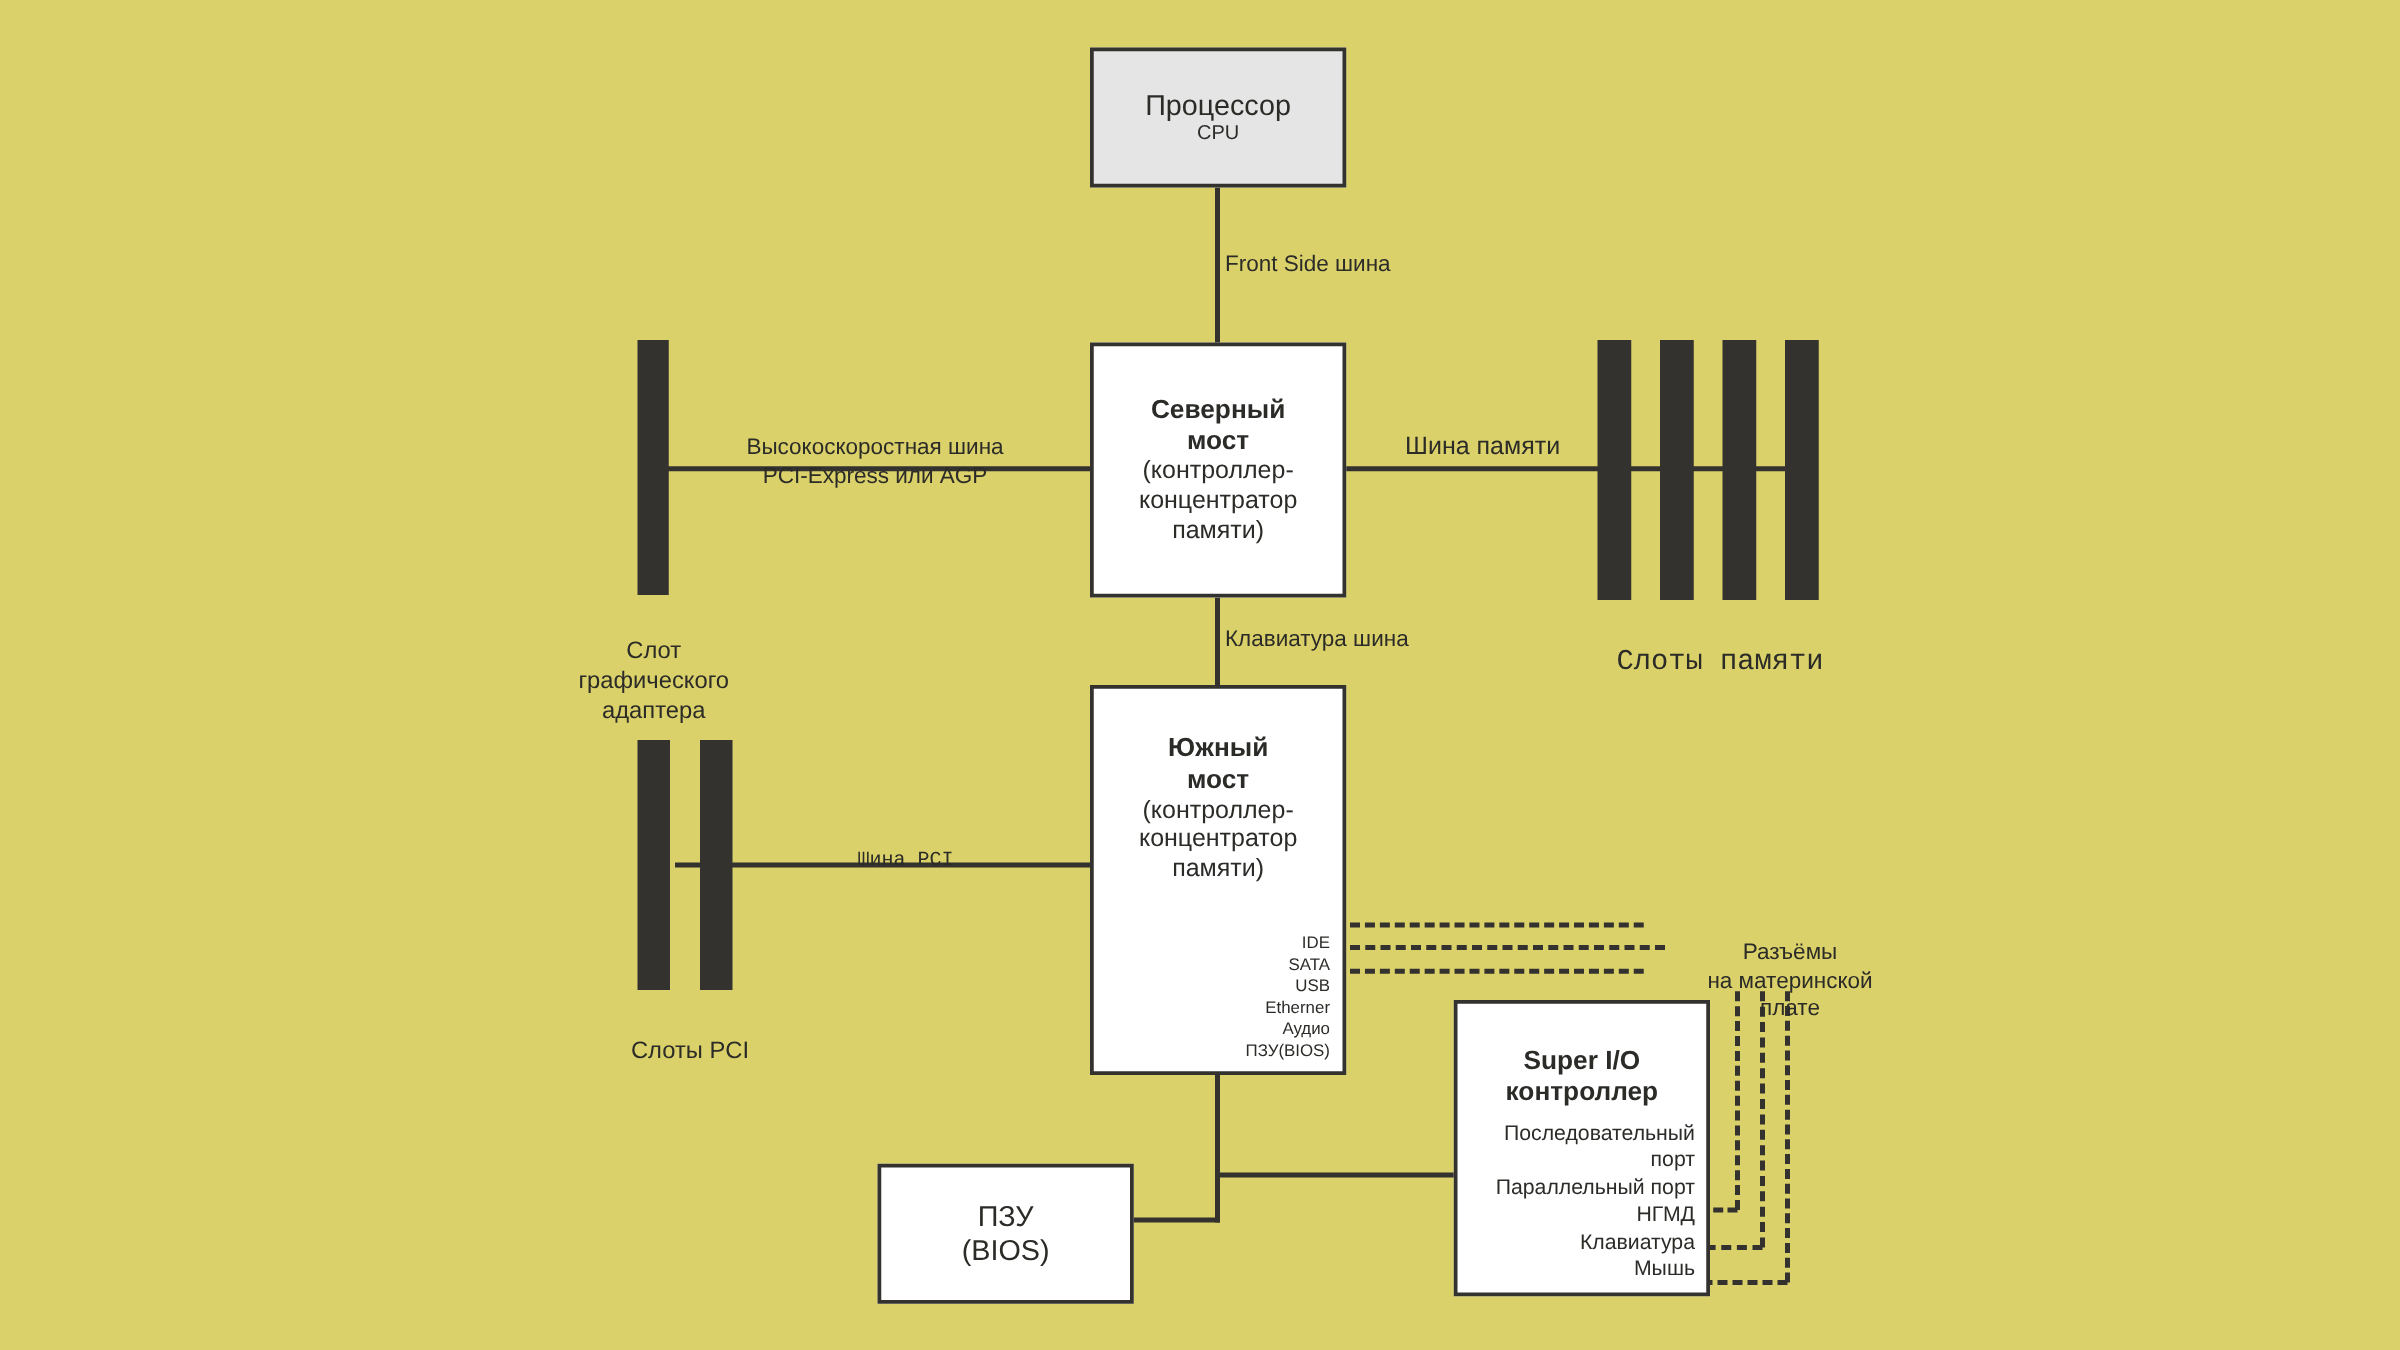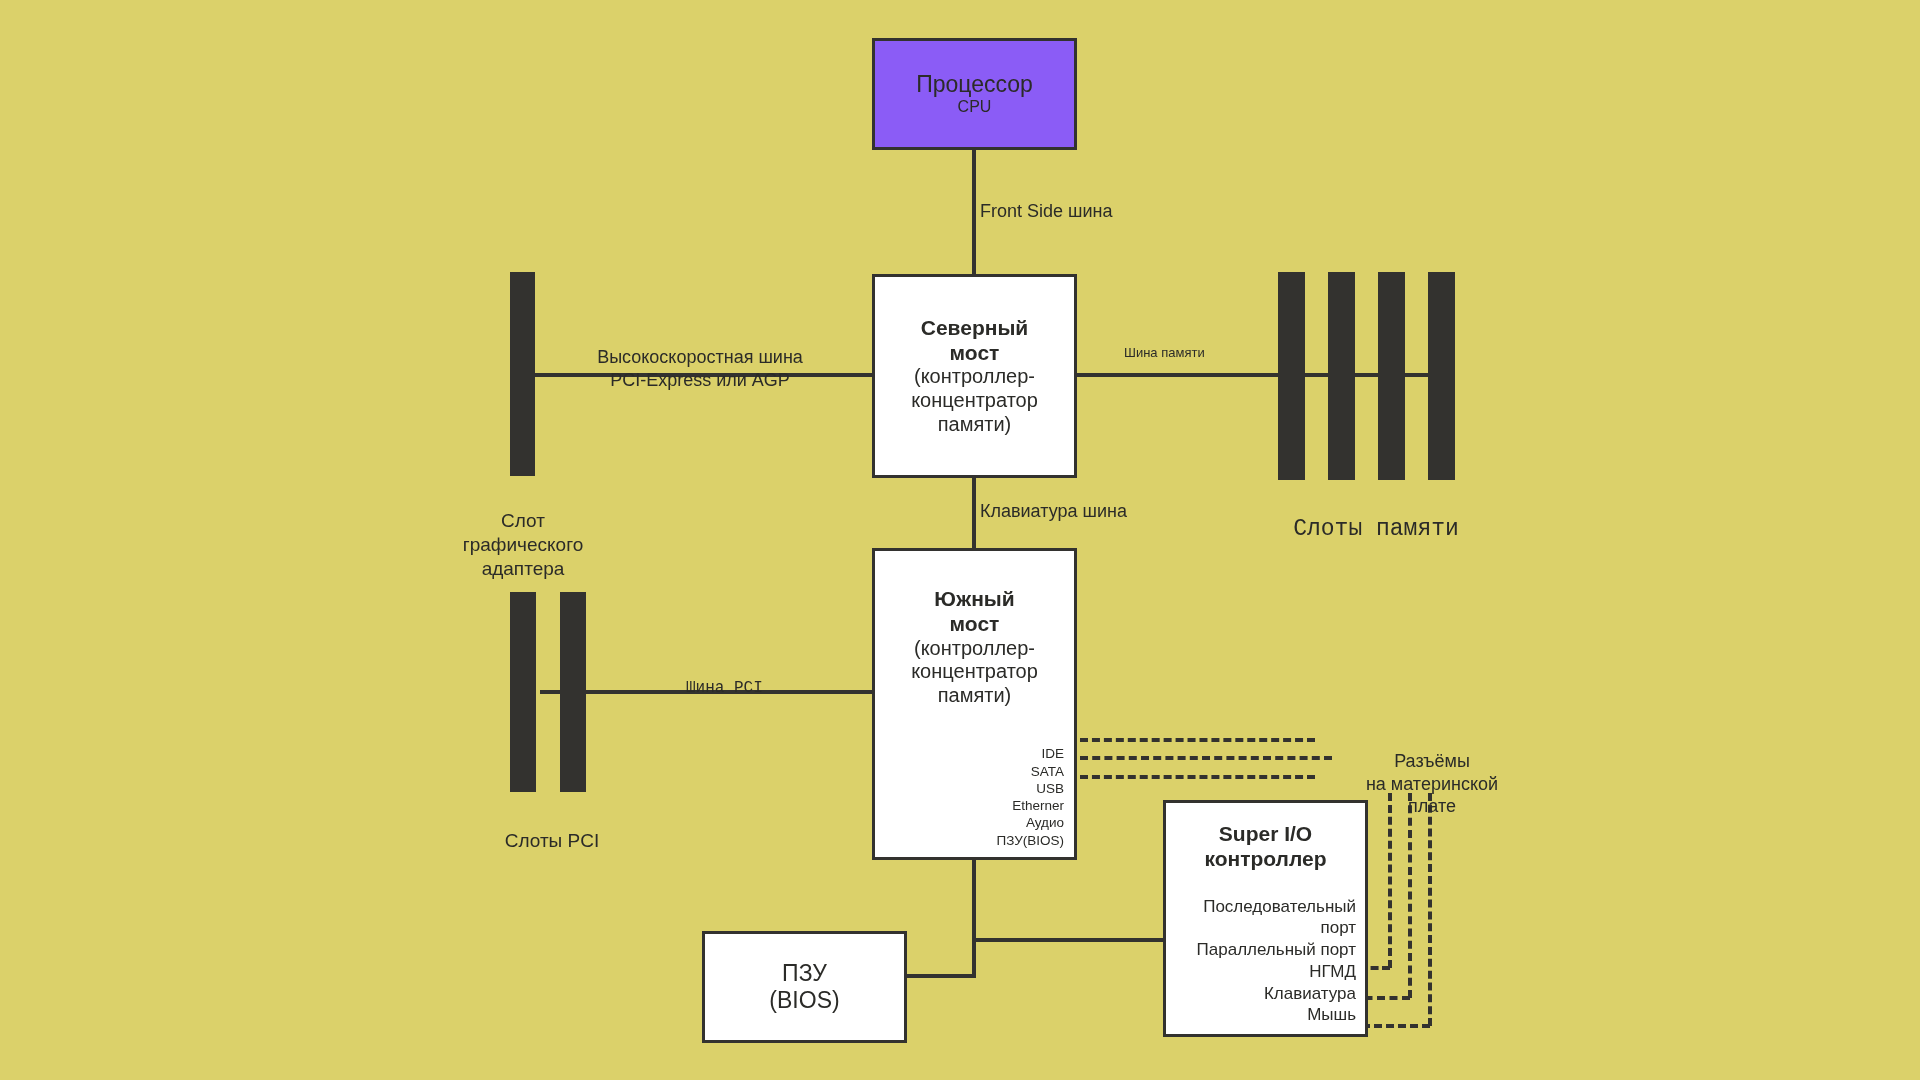--- a/index.html
+++ b/index.html
@@ -15,21 +15,21 @@
   .box{
     position:absolute;
     box-sizing:border-box;
     border:3px solid #33322f;
     background:#ffffff;
     display:flex;
     flex-direction:column;
     align-items:center;
     color:#2b2b28;
   }
-  .box.cpu{background:#8b5cf6;}
+  .box.cpu{background:#e5e5e5;}
   .box .ttl{font-weight:bold;line-height:1.18;text-align:center;}
   .box .sub{line-height:1.18;text-align:center;}
 
   
   .ln{position:absolute;background:#33322f;}
   .lnh{height:4px;}
   .lnv{width:4px;}
 
   
   .dh{
@@ -127,21 +127,21 @@
     <div class="ports" style="right:10px;bottom:8px;font-size:13.5px;">
       <div>IDE</div>
       <div>SATA</div>
       <div>USB</div>
       <div>Etherner</div>
       <div>Аудио</div>
       <div>ПЗУ(BIOS)</div>
     </div>
   </div>
 
-  <div class="box" style="left:1163px;top:800px;width:205px;height:237px;justify-content:flex-start;padding-top:19px;">
+  <div class="box" style="left:1163px;top:800px;width:205px;height:237px;justify-content:flex-start;padding-top:34px;">
     <div class="ttl" style="font-size:21px;">Super I/O</div>
     <div class="ttl" style="font-size:21px;">контроллер</div>
 
     <div class="ports" style="right:9px;bottom:8px;font-size:17px;">
       <div>Последовательный порт</div>
       <div>Параллельный порт</div>
       <div>НГМД</div>
       <div>Клавиатура</div>
       <div>Мышь</div>
     </div>
@@ -150,21 +150,21 @@
   <div class="box" style="left:702px;top:931px;width:205px;height:112px;justify-content:center;">
     <div class="sub" style="font-size:23px;">ПЗУ</div>
     <div class="sub" style="font-size:23px;">(BIOS)</div>
   </div>
 
   <div class="lab" style="left:980px;top:200px;font-size:18px;">Front Side шина</div>
 
   <div class="lab c" style="left:575px;top:322px;width:250px;font-size:18px;">Высокоскоростная шина
 PCI-Express или AGP</div>
 
-  <div class="lab" style="left:1124px;top:345px;font-size:13px;text-align:right;">Шина памяти</div>
+  <div class="lab" style="left:1124px;top:345px;font-size:20px;text-align:right;">Шина памяти</div>
 
   <div class="lab" style="left:980px;top:500px;font-size:18px;">Клавиатура  шина</div>
 
   <div class="lab" style="left:686px;top:678px;font-size:16px;font-family:Liberation Mono, monospace;">Шина PCI</div>
 
   <div class="lab c" style="left:428px;top:485px;width:190px;font-size:19px;">Слот
 графического
 адаптера</div>
 
   <div class="lab c" style="left:1258px;top:491px;width:236px;font-size:23px;font-family:Liberation Mono, monospace;">Слоты памяти</div>

